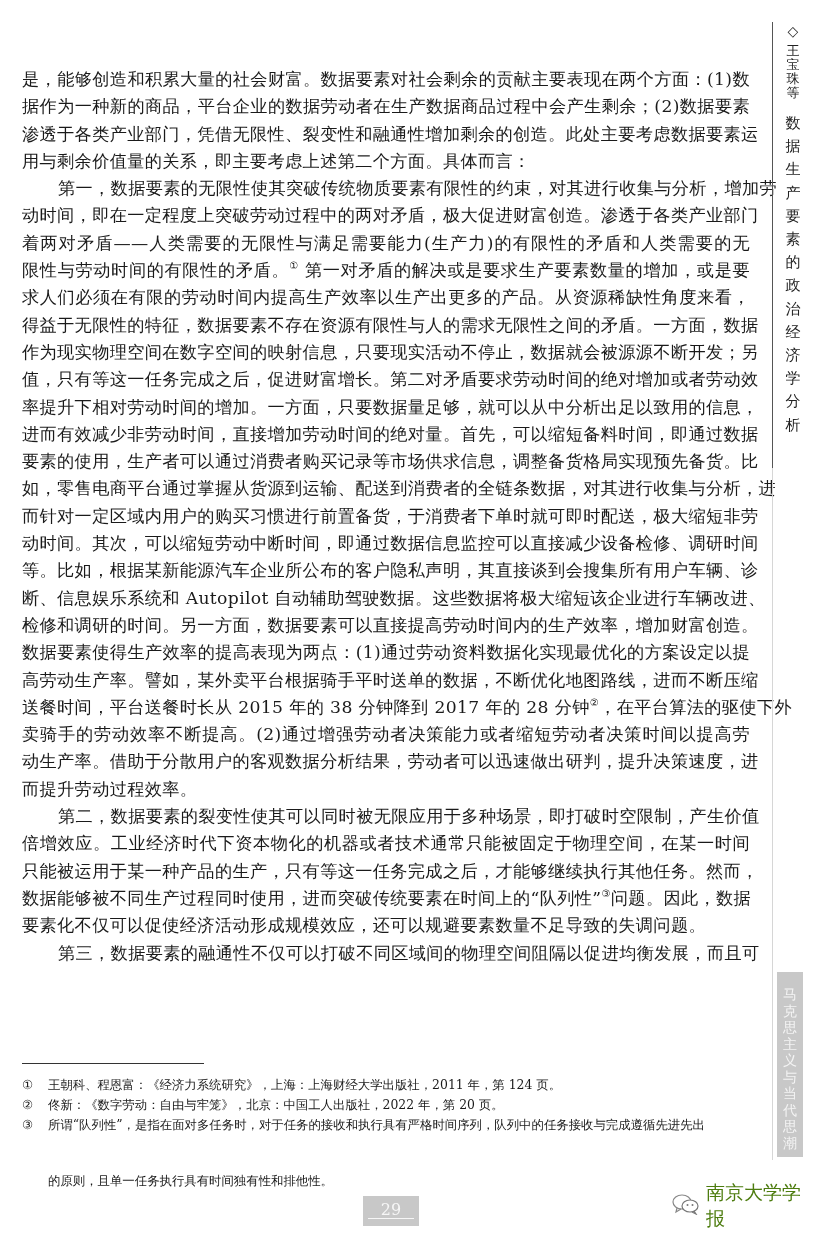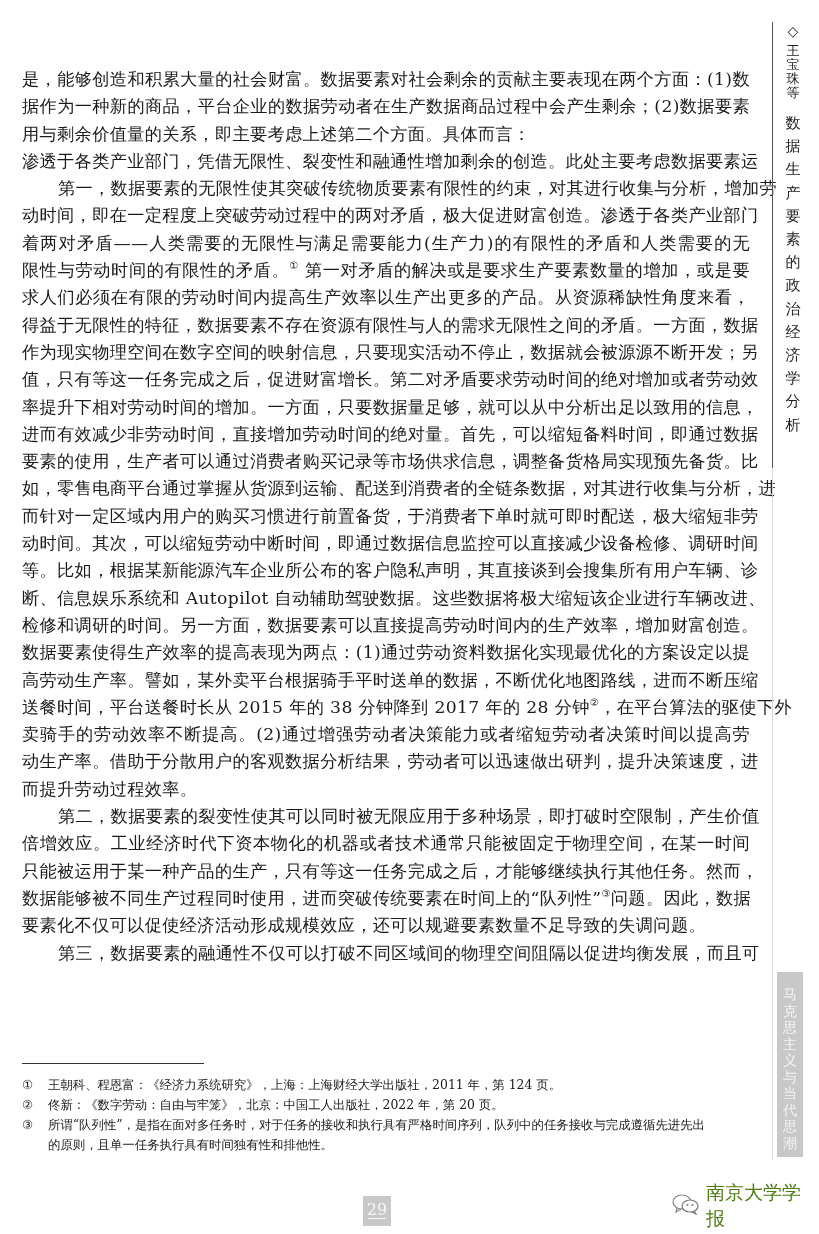--- a/index.html
+++ b/index.html
@@ -15,59 +15,59 @@
   }
   .body-text .line { display:block; height:27.3px; white-space:nowrap; text-align:justify; text-align-last:justify; }
   .body-text .line.last { text-align-last:left; }
   .body-text .line.indent { padding-left:36px; }
   .fn-sup { font-size:10px; vertical-align:super; line-height:0; }
   .footnote-rule { position:absolute; left:22px; top:1063px; width:182px; height:1px; background:#333; }
   .footnotes { position:absolute; left:22px; top:1075px; width:728px; font-size:12.4px; line-height:20px; }
   .fn-item { display:flex; }
   .fn-num { width:26px; flex:none; }
   .fn-text { flex:1; }
-  .fn-cont { padding-left:26px; }
+  .fn-cont { padding-left:26px;margin-top:36px; }
   .side-rule-dark { position:absolute; left:772px; top:22px; width:1px; height:446px; background:#555; }
   .side-rule-light { position:absolute; left:772px; top:468px; width:1px; height:692px; background:#d6d6d6; }
   .side-col {
     position:absolute; left:780px; top:22px; width:26px;
     display:flex; flex-direction:column; align-items:center;
     font-family:"DejaVu Sans","Liberation Sans",sans-serif; color:#222;
   }
   .side-diamond { font-size:14px; line-height:18px; margin-bottom:4px; }
   .side-author span { display:block; font-size:13px; line-height:14px; text-align:center; }
   .side-title { margin-top:12px; }
   .side-title span { display:block; font-size:15px; line-height:23.2px; text-align:center; }
   .side-badge {
     position:absolute; left:777px; top:972px; width:26px; height:185px;
     background:#c8c8c8; color:#f4f4f4;
     font-family:"DejaVu Sans","Liberation Sans",sans-serif;
     display:flex; flex-direction:column; align-items:center; padding-top:14px; box-sizing:border-box;
   }
   .side-badge span { display:block; font-size:14px; line-height:16.5px; }
   .page-num {
-    position:absolute; left:363px; top:1196px; width:28px; height:30px;
+    position:absolute; left:363px; top:1196px; width:56px; height:30px;
     background:#c8c8c8; color:#f6f6f6; text-align:center;
     font-size:16px; line-height:28px;
   }
   .page-num .ul { position:absolute; left:5px; right:5px; bottom:7px; height:1px; background:#f6f6f6; }
   .watermark {
     position:absolute; left:672px; top:1180px; display:flex; align-items:center;
     color:#4d7c0f; font-family:"DejaVu Sans","Liberation Sans",sans-serif; font-size:19px;
   }
   .watermark svg { margin-right:6px; }
 </style>
 </head>
 <body>
 
 <div class="body-text">
   <span class="line">是，能够创造和积累大量的社会财富。数据要素对社会剩余的贡献主要表现在两个方面：(1)数</span>
   <span class="line">据作为一种新的商品，平台企业的数据劳动者在生产数据商品过程中会产生剩余；(2)数据要素</span>
+  <span class="line">渗透于各类产业部门，凭借无限性、裂变性和融通性增加剩余的创造。此处主要考虑数据要素运</span>
   <span class="line last">用与剩余价值量的关系，即主要考虑上述第二个方面。具体而言：</span>
-  <span class="line">渗透于各类产业部门，凭借无限性、裂变性和融通性增加剩余的创造。此处主要考虑数据要素运</span>
   <span class="line indent">第一，数据要素的无限性使其突破传统物质要素有限性的约束，对其进行收集与分析，增加劳</span>
   <span class="line">动时间，即在一定程度上突破劳动过程中的两对矛盾，极大促进财富创造。渗透于各类产业部门</span>
   <span class="line">着两对矛盾——人类需要的无限性与满足需要能力(生产力)的有限性的矛盾和人类需要的无</span>
   <span class="line" style="text-align-last:justify;"><span>限性与劳动时间的有限性的矛盾。</span><sup class="fn-sup">①</sup> <span>第一对矛盾的解决或是要求生产要素数量的增加，或是要</span></span>
   <span class="line">求人们必须在有限的劳动时间内提高生产效率以生产出更多的产品。从资源稀缺性角度来看，</span>
   <span class="line">得益于无限性的特征，数据要素不存在资源有限性与人的需求无限性之间的矛盾。一方面，数据</span>
   <span class="line">作为现实物理空间在数字空间的映射信息，只要现实活动不停止，数据就会被源源不断开发；另</span>
   <span class="line">值，只有等这一任务完成之后，促进财富增长。第二对矛盾要求劳动时间的绝对增加或者劳动效</span>
   <span class="line">率提升下相对劳动时间的增加。一方面，只要数据量足够，就可以从中分析出足以致用的信息，</span>
   <span class="line">进而有效减少非劳动时间，直接增加劳动时间的绝对量。首先，可以缩短备料时间，即通过数据</span>

